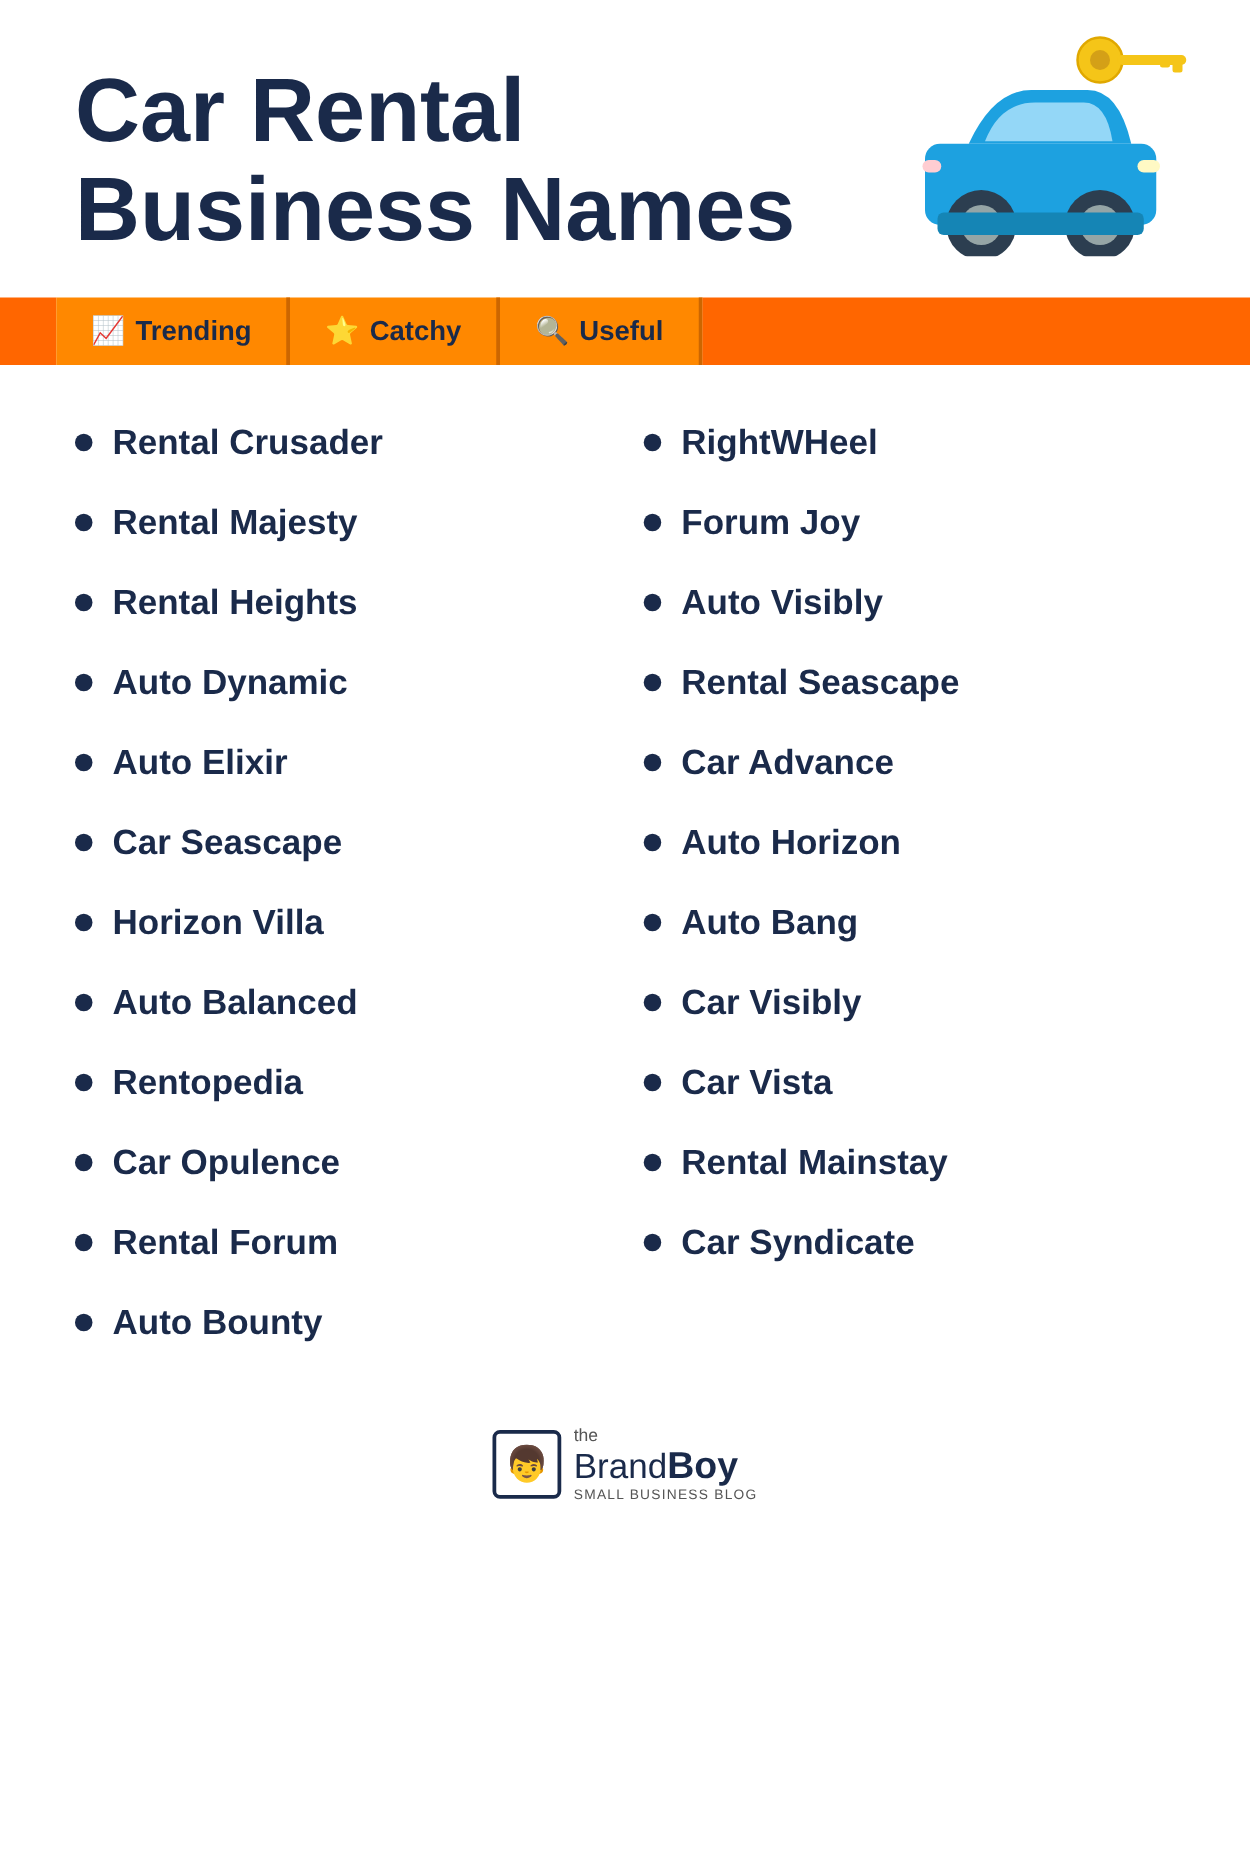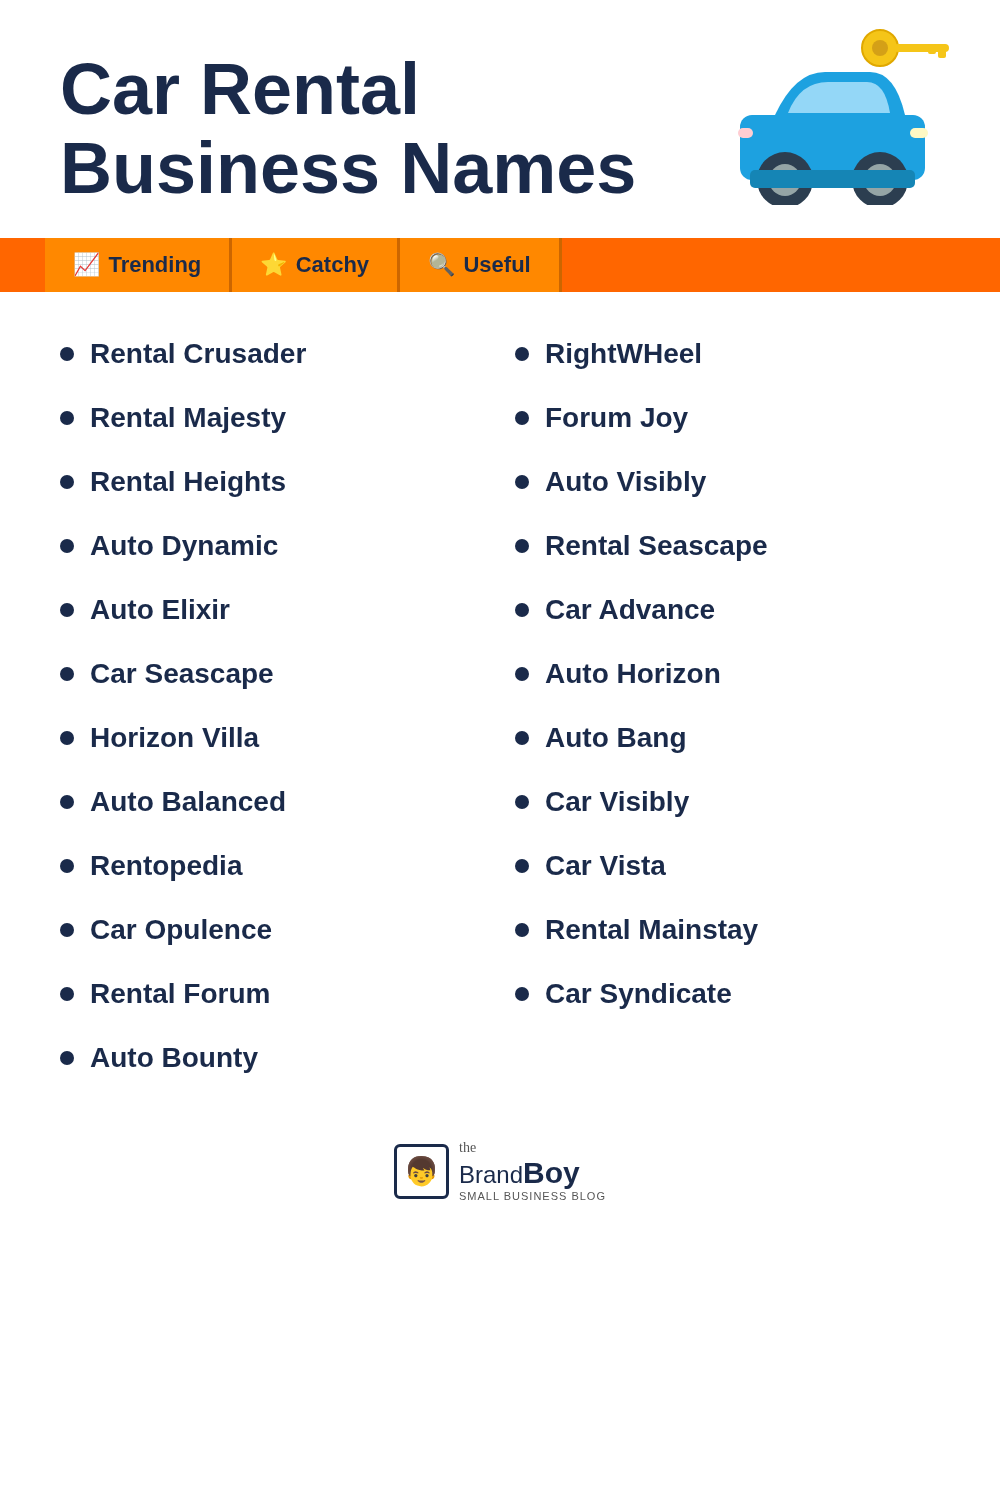--- a/index.html
+++ b/index.html
@@ -150,21 +150,21 @@
 
     .brand-text {
       display: flex;
       flex-direction: column;
     }
 
     .brand-the {
       font-size: 14px;
       color: #555;
       font-weight: normal;
-      font-family: Liberation Serif, serif;
+      font-family: Liberation Sans, sans-serif;
     }
 
     .brand-name {
       font-size: 30px;
       font-weight: 900;
       color: #1a2a4a;
       font-family: 'Arial Black', Arial, sans-serif;
     }
 
     .brand-sub {
@@ -345,19 +345,19 @@
         </ul>
 
     </div>
   </div>
 
   <div class="footer">
     <div class="brand-logo">
       <div class="brand-icon">👦</div>
       <div class="brand-text">
         <span class="brand-the">the</span>
-        <span class="brand-name"><em style="font-style:normal; font-weight:400; font-size:24px;">Brand</em><strong style="font-size:30px;">Boy</strong></span>
+        <span class="brand-name"><em style="font-style:normal; font-weight:400; font-size:28px;">Brand</em><strong style="font-size:30px;">Boy</strong></span>
         <span class="brand-sub">SMALL BUSINESS BLOG</span>
       </div>
     </div>
   </div>
 
 </div>
 
 </body></html>

